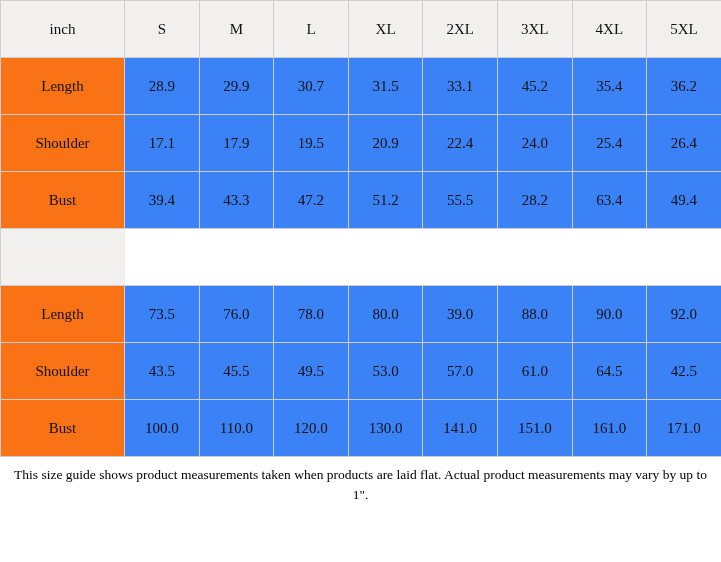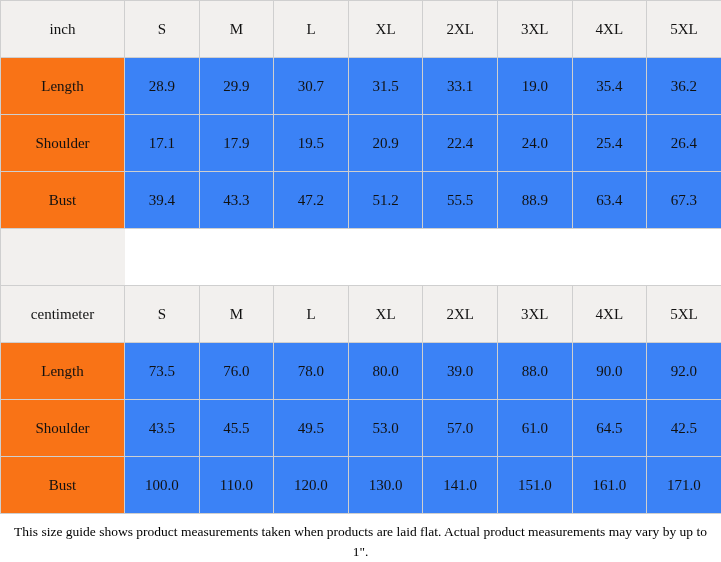--- a/index.html
+++ b/index.html
@@ -106,21 +106,21 @@
         <td class="header-cell">5XL</td>
       </tr>
 
       <tr>
         <td class="row-label">Length</td>
         <td class="value-cell">28.9</td>
         <td class="value-cell">29.9</td>
         <td class="value-cell">30.7</td>
         <td class="value-cell">31.5</td>
         <td class="value-cell">33.1</td>
-        <td class="value-cell">19.0</td>
+        <td class="value-cell">45.2</td>
         <td class="value-cell">35.4</td>
         <td class="value-cell">36.2</td>
       </tr>
 
       <tr>
         <td class="row-label">Shoulder</td>
         <td class="value-cell">17.1</td>
         <td class="value-cell">17.9</td>
         <td class="value-cell">19.5</td>
         <td class="value-cell">20.9</td>
@@ -130,41 +130,30 @@
         <td class="value-cell">26.4</td>
       </tr>
 
       <tr>
         <td class="row-label">Bust</td>
         <td class="value-cell">39.4</td>
         <td class="value-cell">43.3</td>
         <td class="value-cell">47.2</td>
         <td class="value-cell">51.2</td>
         <td class="value-cell">55.5</td>
-        <td class="value-cell">88.9</td>
+        <td class="value-cell">28.2</td>
         <td class="value-cell">63.4</td>
-        <td class="value-cell">67.3</td>
+        <td class="value-cell">49.4</td>
       </tr>
 
       <tr class="spacer-row">
         <td class="spacer-first"></td>
         <td colspan="8"></td>
       </tr>
 
-      <tr>
-        <td class="unit-cell">centimeter</td>
-        <td class="header-cell">S</td>
-        <td class="header-cell">M</td>
-        <td class="header-cell">L</td>
-        <td class="header-cell">XL</td>
-        <td class="header-cell">2XL</td>
-        <td class="header-cell">3XL</td>
-        <td class="header-cell">4XL</td>
-        <td class="header-cell">5XL</td>
-      </tr>
 
       <tr>
         <td class="row-label">Length</td>
         <td class="value-cell">73.5</td>
         <td class="value-cell">76.0</td>
         <td class="value-cell">78.0</td>
         <td class="value-cell">80.0</td>
         <td class="value-cell">39.0</td>
         <td class="value-cell">88.0</td>
         <td class="value-cell">90.0</td>

